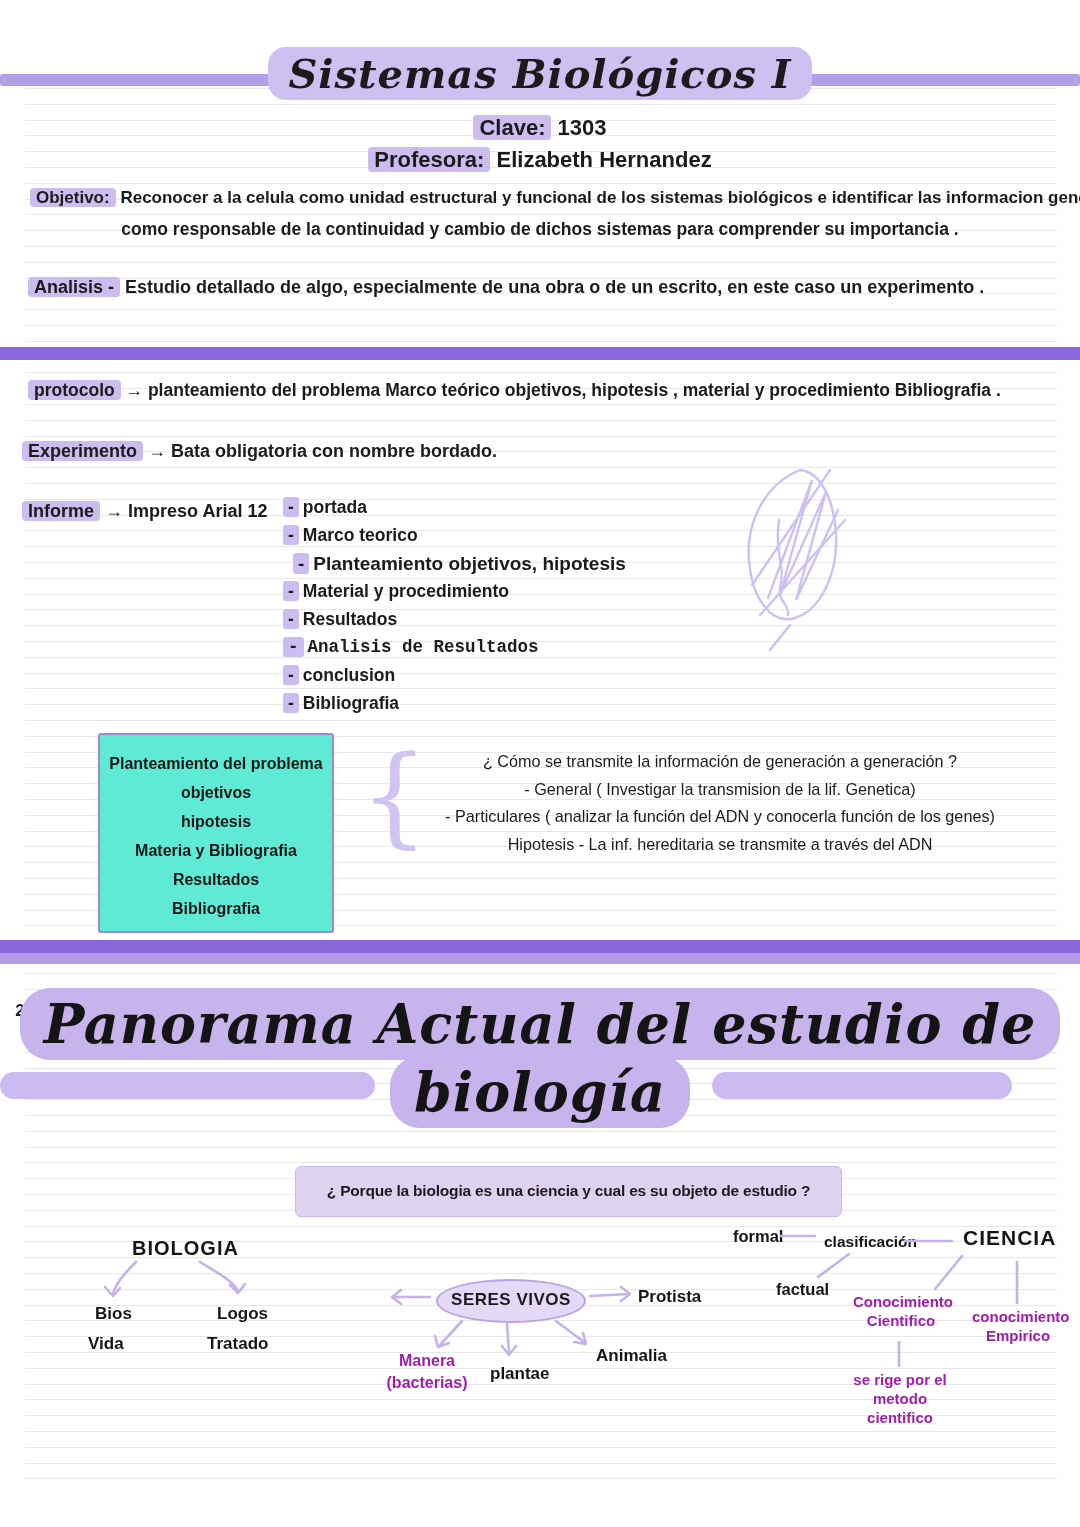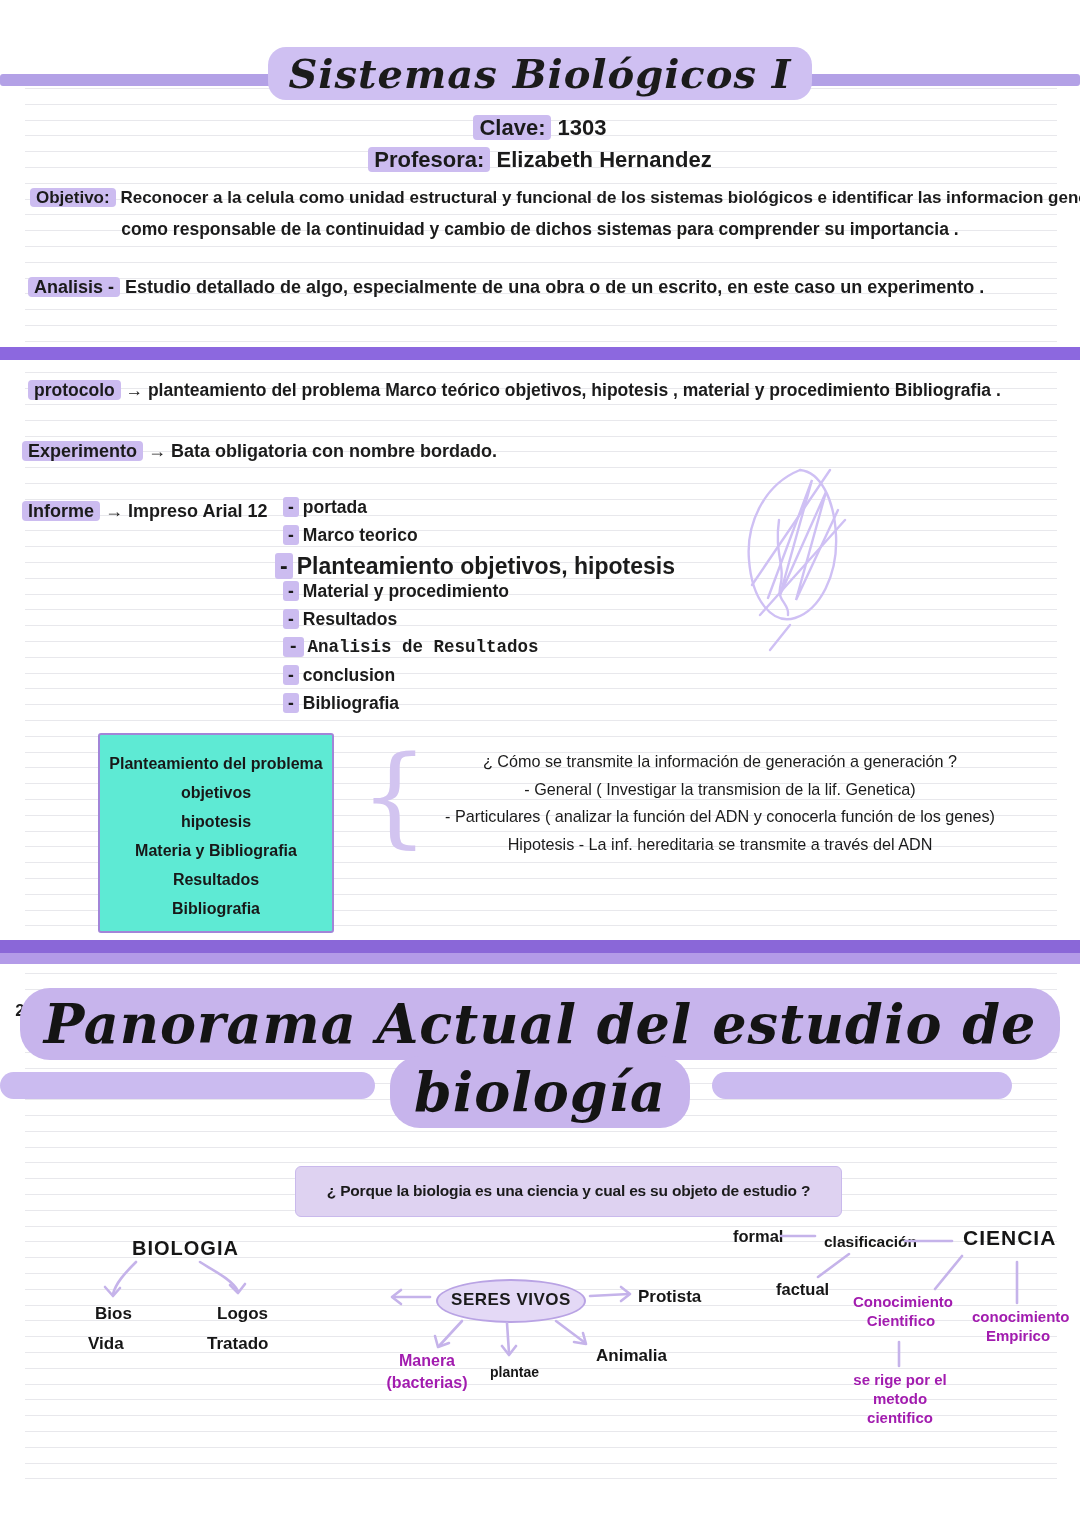--- a/index.html
+++ b/index.html
@@ -67,21 +67,21 @@
   </div>
   <div class="abs hand" style="left:22px;top:441px;font-size:18px;">
     <span class="hl">Experimento</span><span> → </span><span>Bata obligatoria con nombre bordado.</span>
   </div>
   <div class="abs hand" style="left:22px;top:501px;font-size:18px;">
     <span class="hl">Informe</span><span> → </span><span>Impreso Arial 12</span>
   </div>
 
   <div class="abs hand" style="left:283px;top:497px;font-size:17.5px;"><span class="dash-hl">-</span><span>portada</span></div>
   <div class="abs hand" style="left:283px;top:525px;font-size:17.5px;"><span class="dash-hl">-</span><span>Marco teorico</span></div>
-  <div class="abs hand" style="left:275px;top:553px;font-size:23px;"><span class="dash-hl">-</span><span>Planteamiento objetivos, hipotesis</span></div>
+  <div class="abs hand" style="left:293px;top:553px;font-size:19px;"><span class="dash-hl">-</span><span>Planteamiento objetivos, hipotesis</span></div>
   <div class="abs hand" style="left:283px;top:581px;font-size:17.5px;"><span class="dash-hl">-</span><span>Material y procedimiento</span></div>
   <div class="abs hand" style="left:283px;top:609px;font-size:17.5px;"><span class="dash-hl">-</span><span>Resultados</span></div>
   <div class="abs hand" style="left:283px;top:637px;font-size:17.5px;font-family:Liberation Mono, monospace;"><span class="dash-hl">-</span><span>Analisis de Resultados</span></div>
   <div class="abs hand" style="left:283px;top:665px;font-size:17.5px;"><span class="dash-hl">-</span><span>conclusion</span></div>
   <div class="abs hand" style="left:283px;top:693px;font-size:17.5px;"><span class="dash-hl">-</span><span>Bibliografia</span></div>
 
   <div class="abs box">
     <div class="box-inner">
       <div>Planteamiento del problema</div>
       <div>objetivos</div>
@@ -121,21 +121,21 @@
   <div class="abs map-label" style="left:88px;top:1334px;font-size:17px;">Vida</div>
   <div class="abs map-label" style="left:217px;top:1304px;font-size:17px;">Logos</div>
   <div class="abs map-label" style="left:207px;top:1334px;font-size:17px;">Tratado</div>
 
   <div class="abs" style="left:436px;top:1279px;width:146px;height:40px;background:#e4d9f6;border:2.5px solid #b9a3e4;border-radius:50%;text-align:center;line-height:38px;font-weight:700;font-size:17px;letter-spacing:0.5px;">SERES VIVOS</div>
   <div class="abs map-label" style="left:638px;top:1287px;font-size:17px;">Protista</div>
   <div class="abs map-block" style="left:385px;top:1350px;width:84px;font-size:16px;line-height:22px;">
     <div>Manera</div>
     <div>(bacterias)</div>
   </div>
-  <div class="abs map-label" style="left:490px;top:1364px;font-size:14px;">plantae</div>
+  <div class="abs map-label" style="left:490px;top:1364px;font-size:17px;">plantae</div>
   <div class="abs map-label" style="left:596px;top:1346px;font-size:17px;">Animalia</div>
 
   <div class="abs map-label" style="left:733px;top:1227px;font-size:16.5px;">formal</div>
   <div class="abs map-label" style="left:824px;top:1233px;font-size:15.5px;">clasificación</div>
   <div class="abs map-label" style="left:963px;top:1226px;font-size:21px;letter-spacing:1px;">CIENCIA</div>
   <div class="abs map-label" style="left:776px;top:1280px;font-size:16.5px;">factual</div>
   <div class="abs map-block" style="left:853px;top:1292px;width:96px;font-size:15px;line-height:19px;">
     <div>Conocimiento</div>
     <div>Cientifico</div>
   </div>

